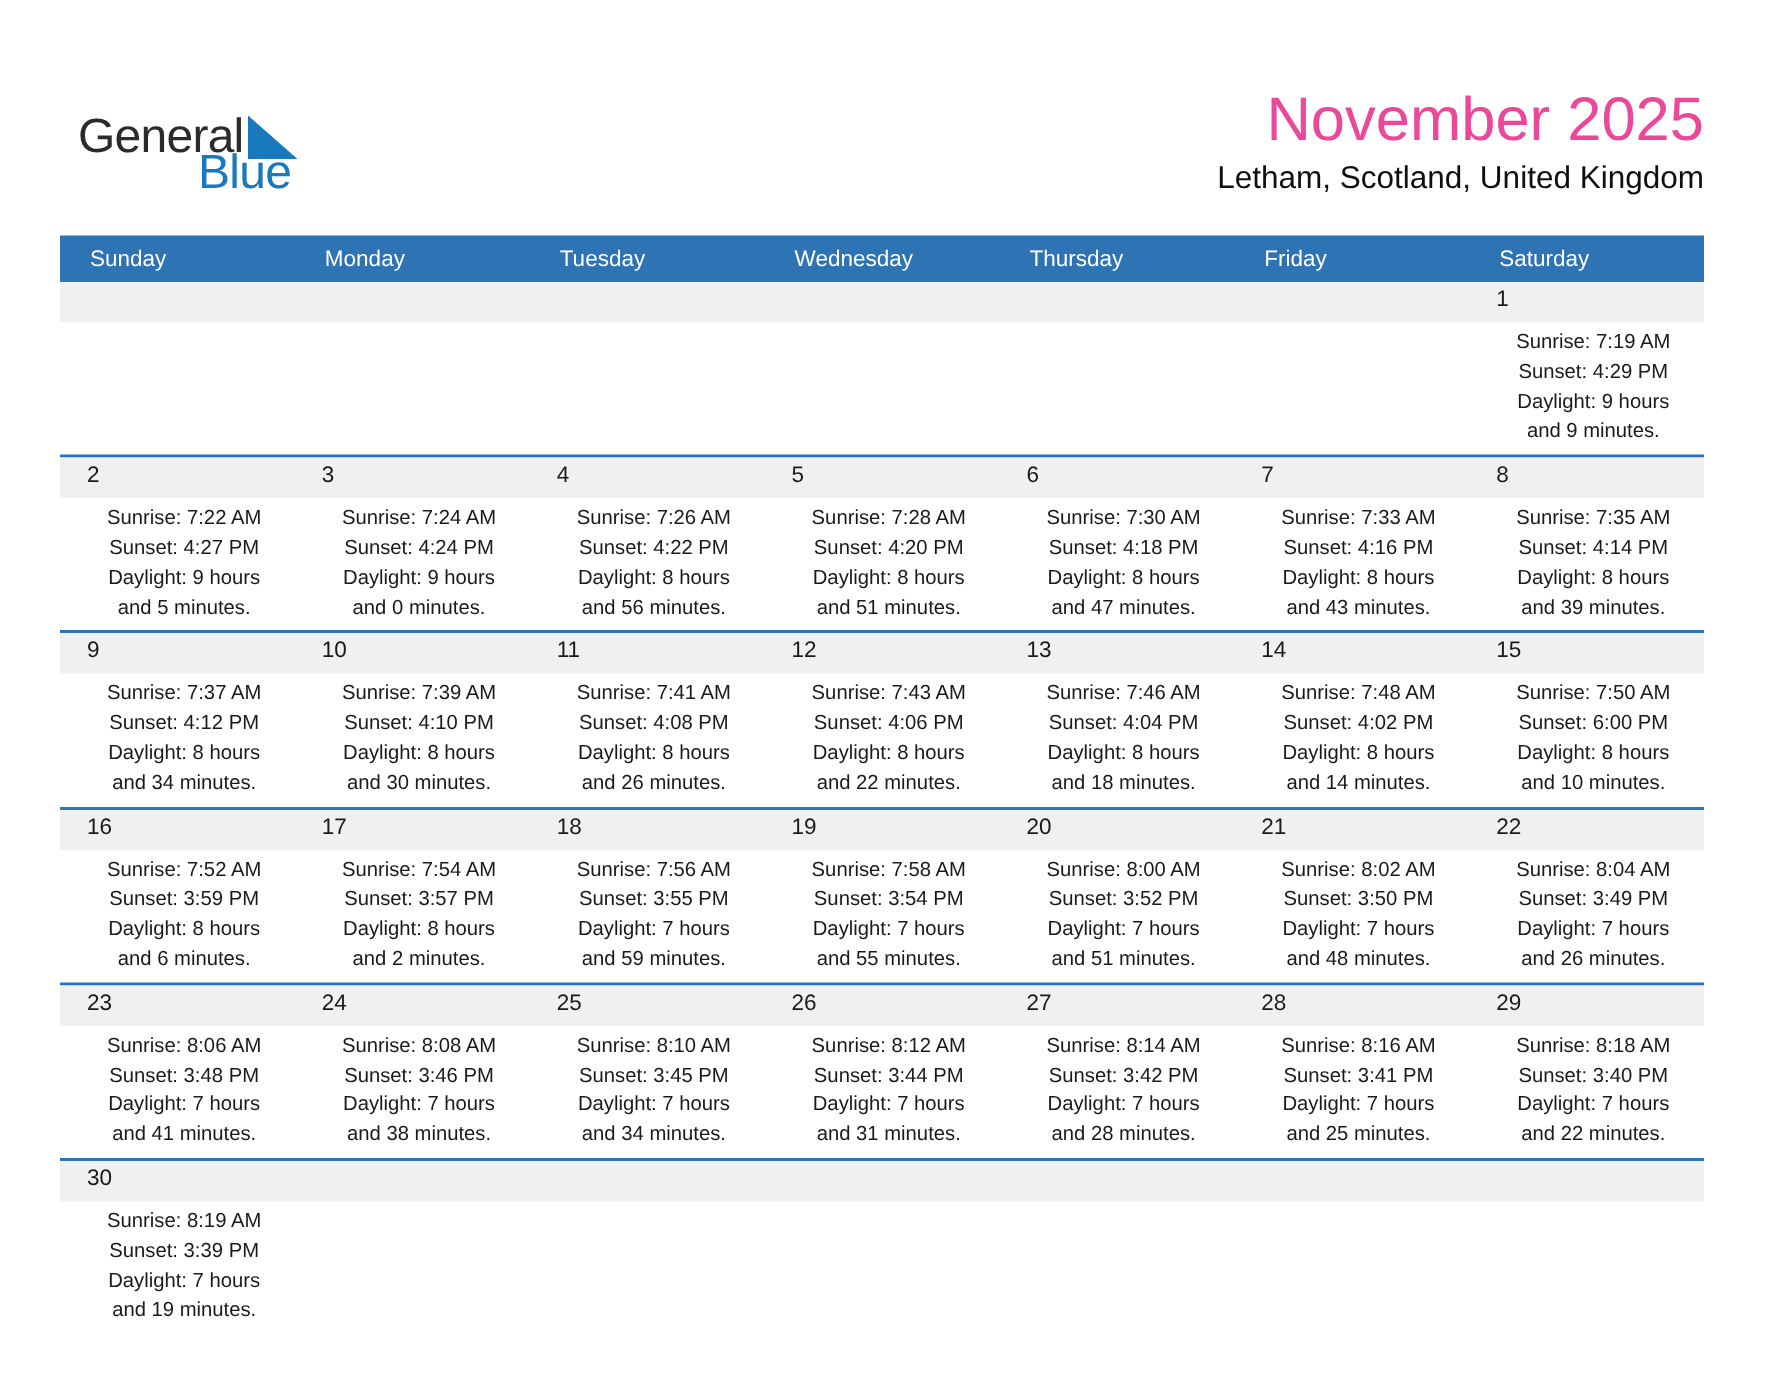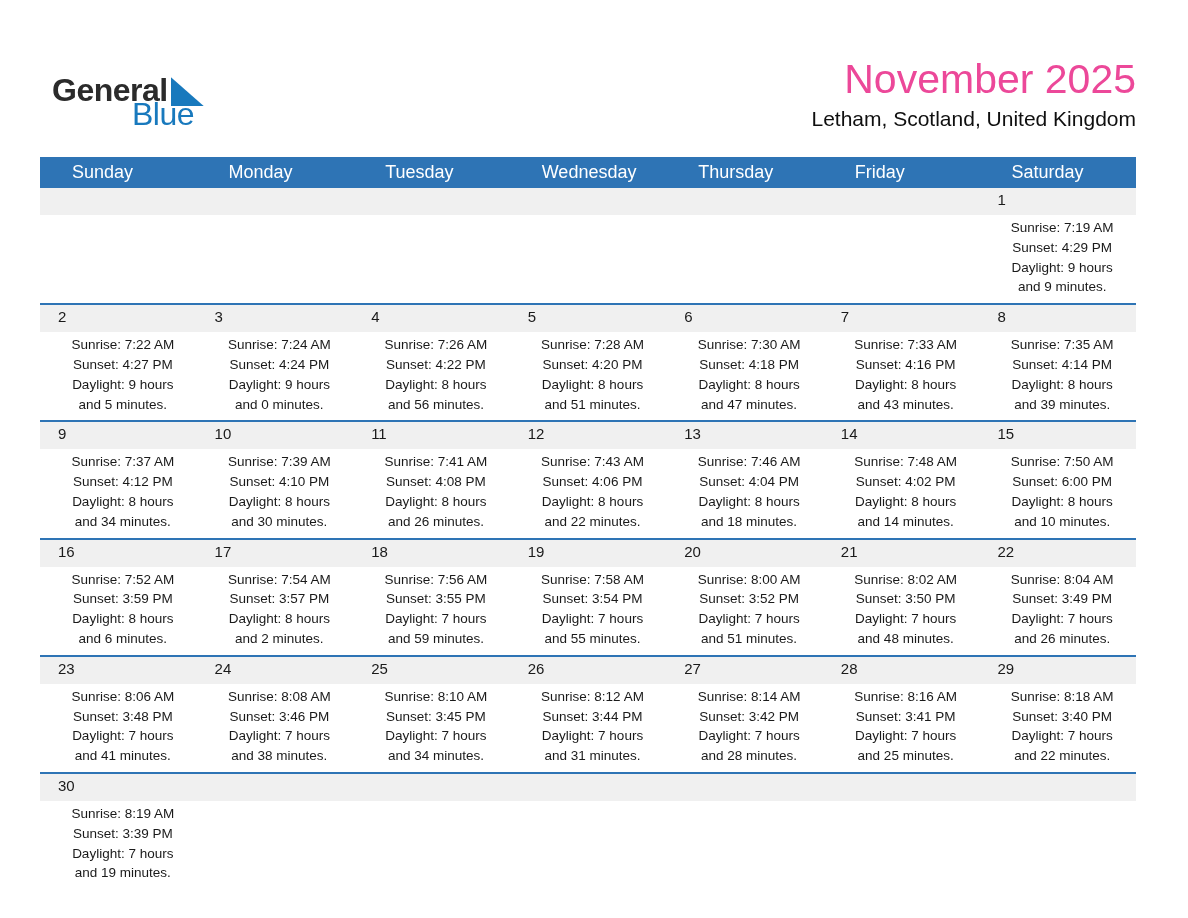--- a/index.html
+++ b/index.html
@@ -8,42 +8,42 @@
     width:1188px;height:918px;
     background:#ffffff;
     font-family:"Liberation Sans", sans-serif;
     overflow:hidden;
   }
   
   .logo{position:absolute;left:52px;top:74px;}
   .logo-top{display:flex;align-items:flex-end;}
   .logo-general{
     font-size:32px;line-height:32px;color:#2b2b2b;
-    letter-spacing:-0.5px;font-weight:700;
+    letter-spacing:-0.5px;font-weight:400;
   }
   .logo-triangle{
     width:33px;height:29px;margin-left:3px;
     background:var(--logo-blue,#1879BD);
     clip-path:polygon(0 0,100% 100%,0 100%);
   }
   .logo-blue{
     font-size:32px;line-height:30px;color:var(--logo-blue,#1879BD);
     letter-spacing:-0.5px;margin-left:80px;margin-top:-7px;font-weight:500;
   }
   
   .titles{position:absolute;right:52px;top:56px;text-align:right;}
   .title{font-size:41px;line-height:46px;color:#ec4899;}
   .subtitle{font-size:21px;line-height:26px;color:#0f0f0f;margin-top:4px;}
   
   .calendar{position:absolute;left:40px;top:157px;width:1096px;}
   .cal-head{
     display:grid;grid-template-columns:repeat(7,1fr);
     background:var(--accent,#2E74B5);height:31px;align-items:center;
   }
-  .cal-head-cell{color:#ffffff;font-size:18px;padding-left:32px;}
+  .cal-head-cell{color:#ffffff;font-size:15px;padding-left:20px;}
   .week{border-top:2px solid var(--accent,#2E74B5);}
   .week:first-child{border-top:none;}
   .band{
     display:grid;grid-template-columns:repeat(7,1fr);
     background:var(--band,#F0F0F0);height:27px;
   }
   .band-cell{font-size:15px;color:#1a1a1a;padding-left:18px;padding-top:3px;}
   .details{display:grid;grid-template-columns:repeat(7,1fr);min-height:81px;}
   .detail-cell{
     font-size:13.5px;line-height:19.8px;color:#1a1a1a;

